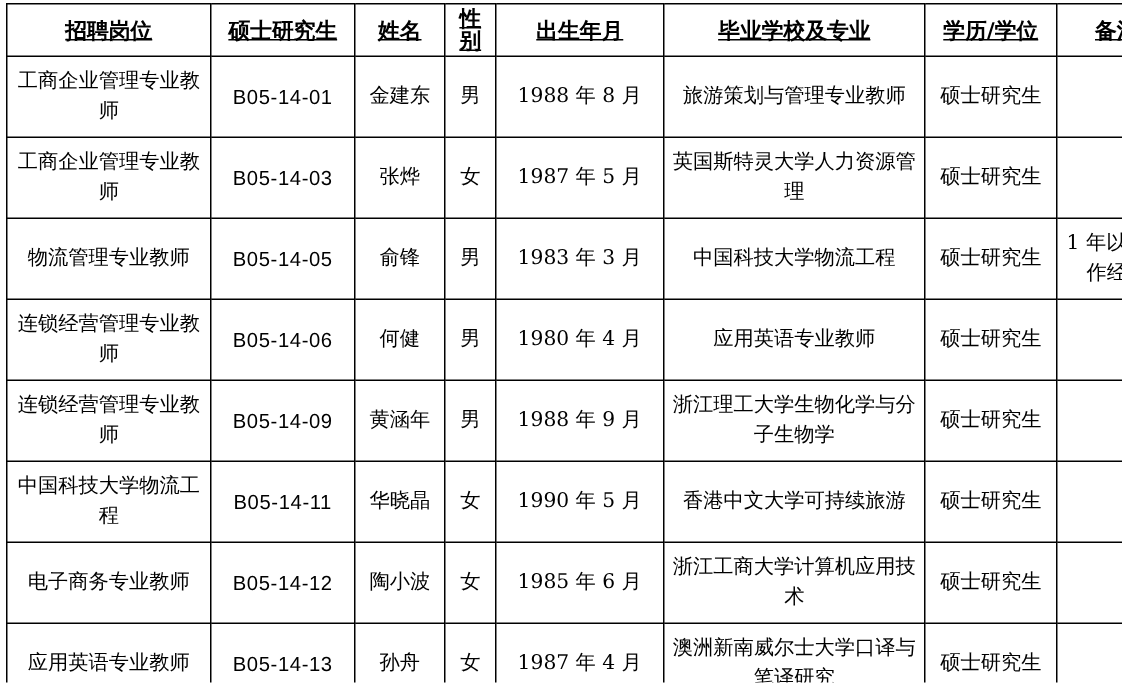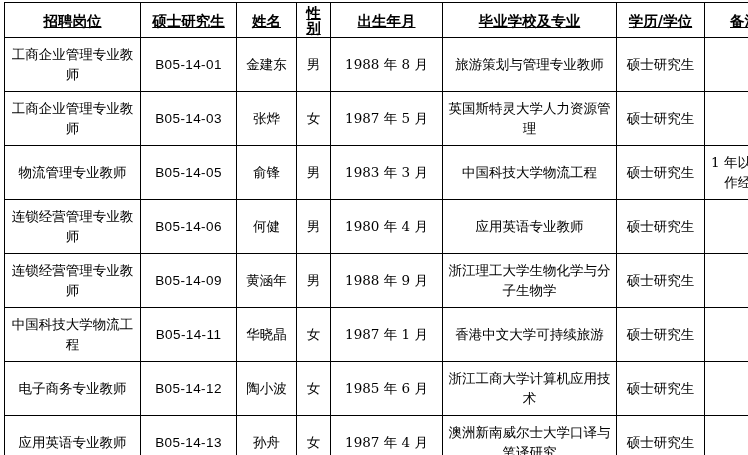--- a/index.html
+++ b/index.html
@@ -158,21 +158,21 @@
         <td>1988 年 9 月</td>
         <td class="cell-school">浙江理工大学生物化学与分子生物学</td>
         <td class="cell-degree">硕士研究生</td>
         <td class="cell-remark"></td>
       </tr>
       <tr>
         <td class="cell-post">中国科技大学物流工程</td>
         <td class="cell-code">B05-14-11</td>
         <td>华晓晶</td>
         <td>女</td>
-        <td>1987 年 1 月</td>
+        <td>1990 年 5 月</td>
         <td class="cell-school">香港中文大学可持续旅游</td>
         <td class="cell-degree">硕士研究生</td>
         <td class="cell-remark"></td>
       </tr>
       <tr>
         <td class="cell-post">电子商务专业教师</td>
         <td class="cell-code">B05-14-12</td>
         <td>陶小波</td>
         <td>女</td>
         <td>1985 年 6 月</td>

